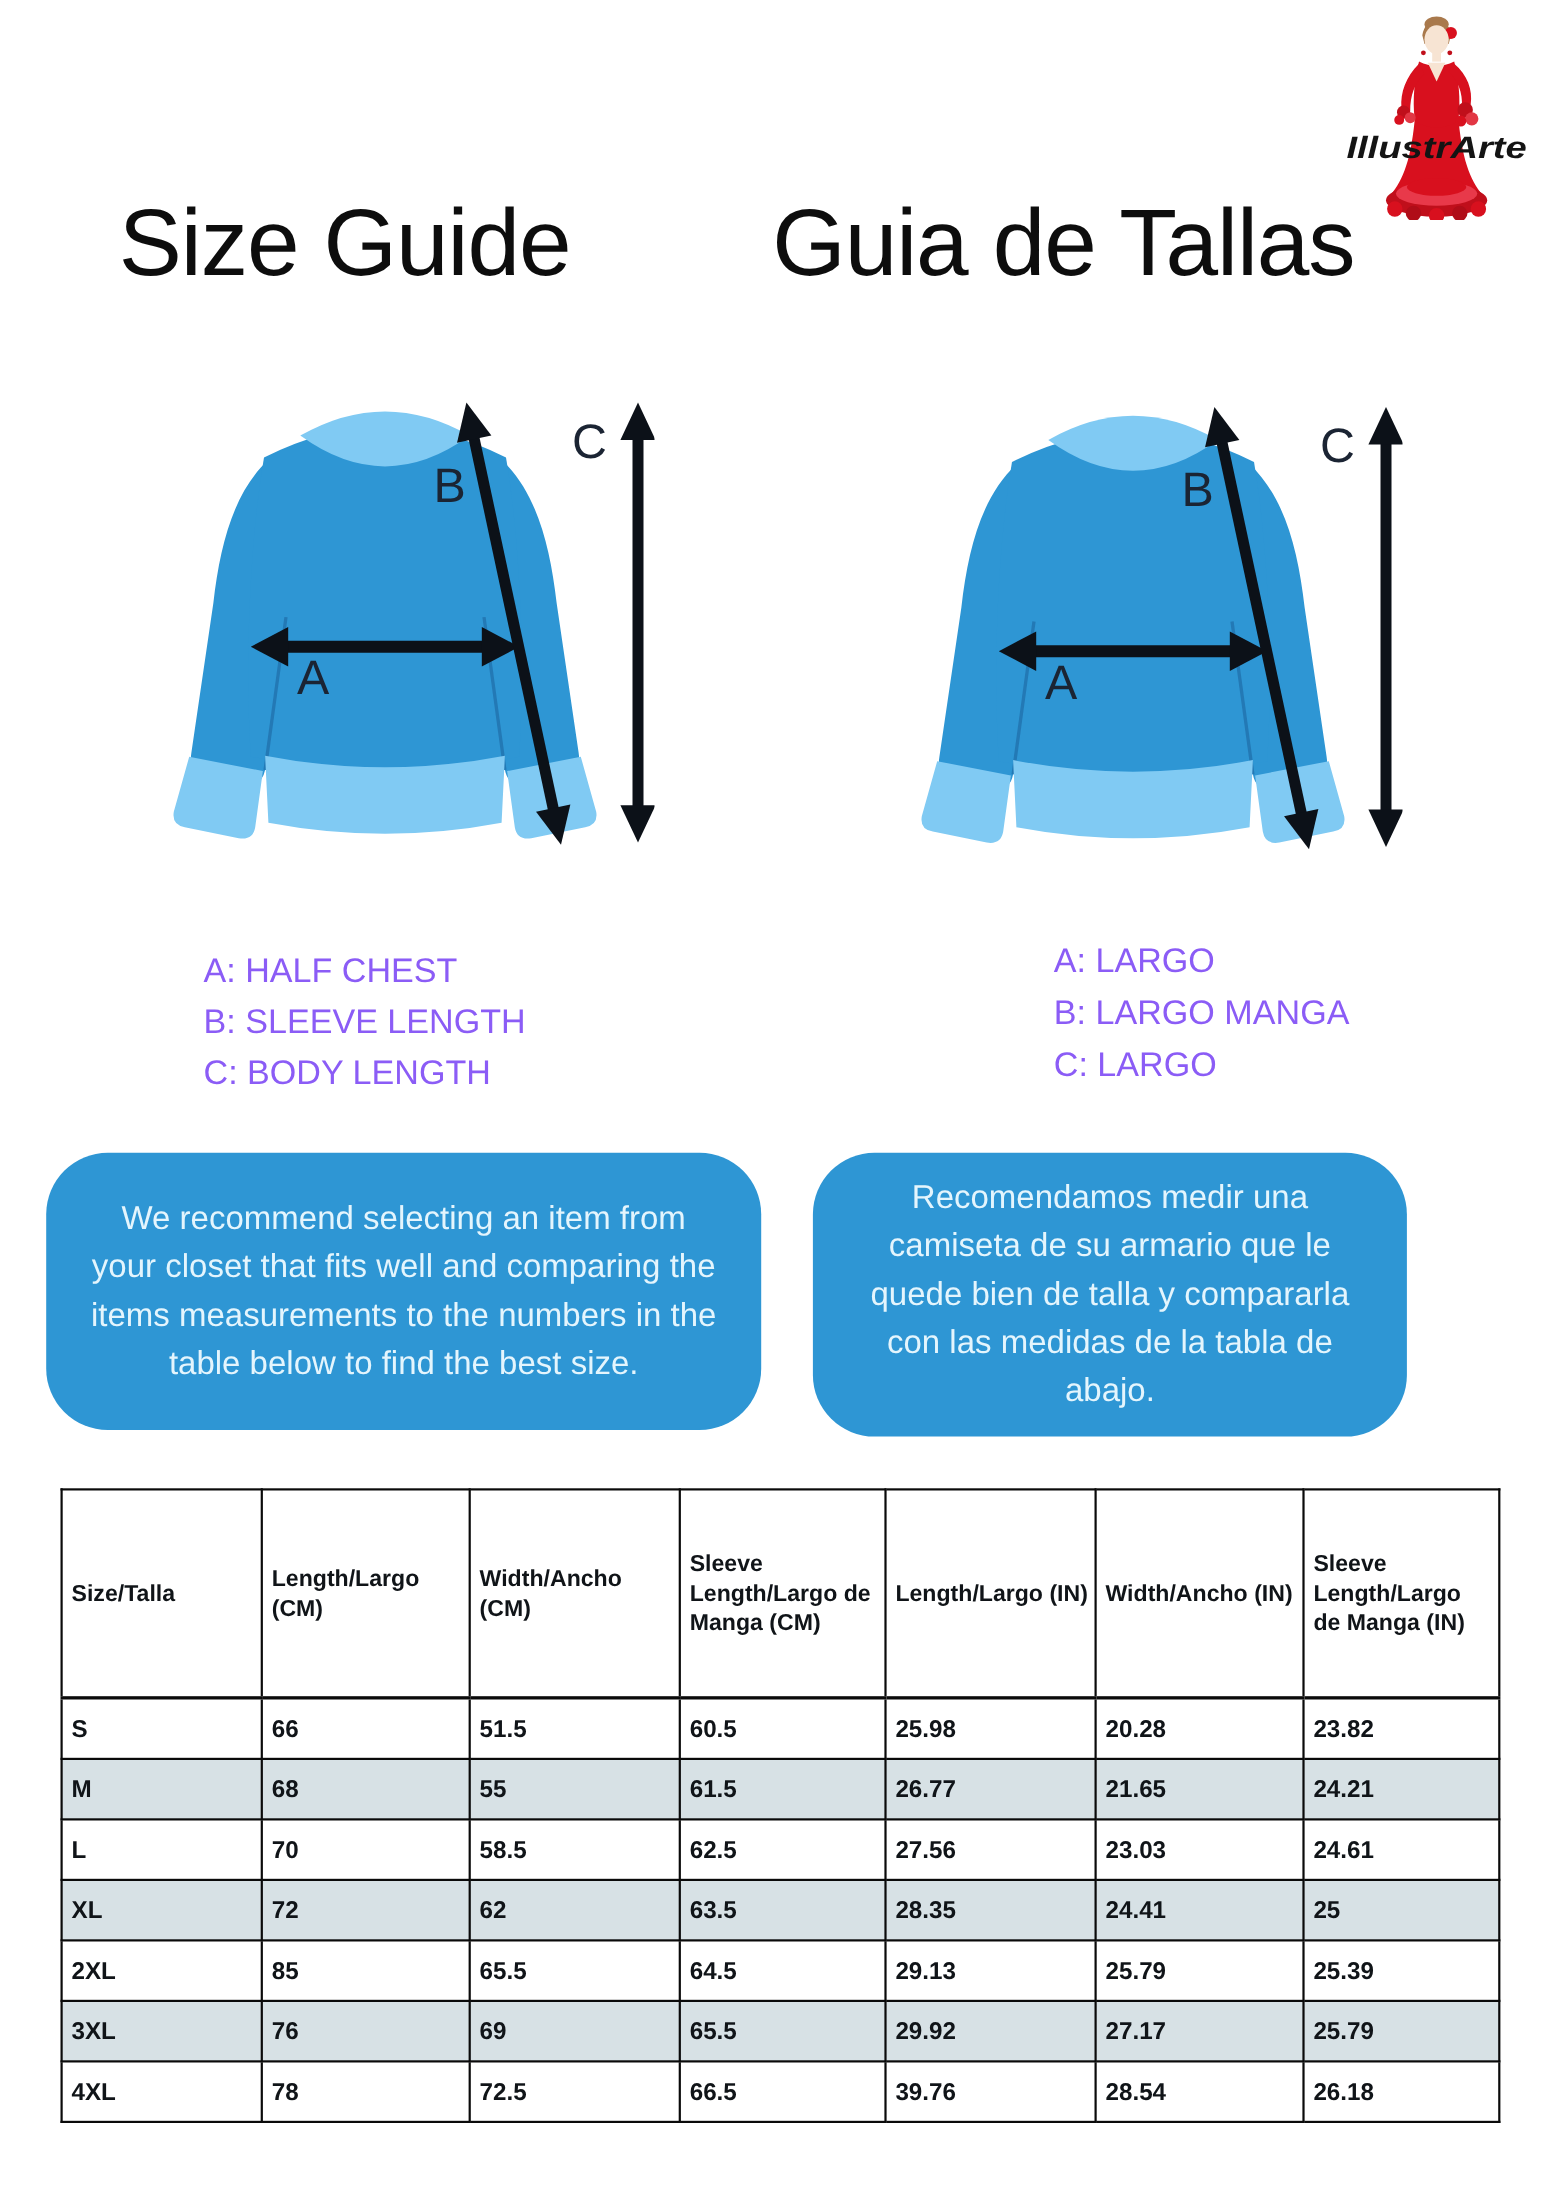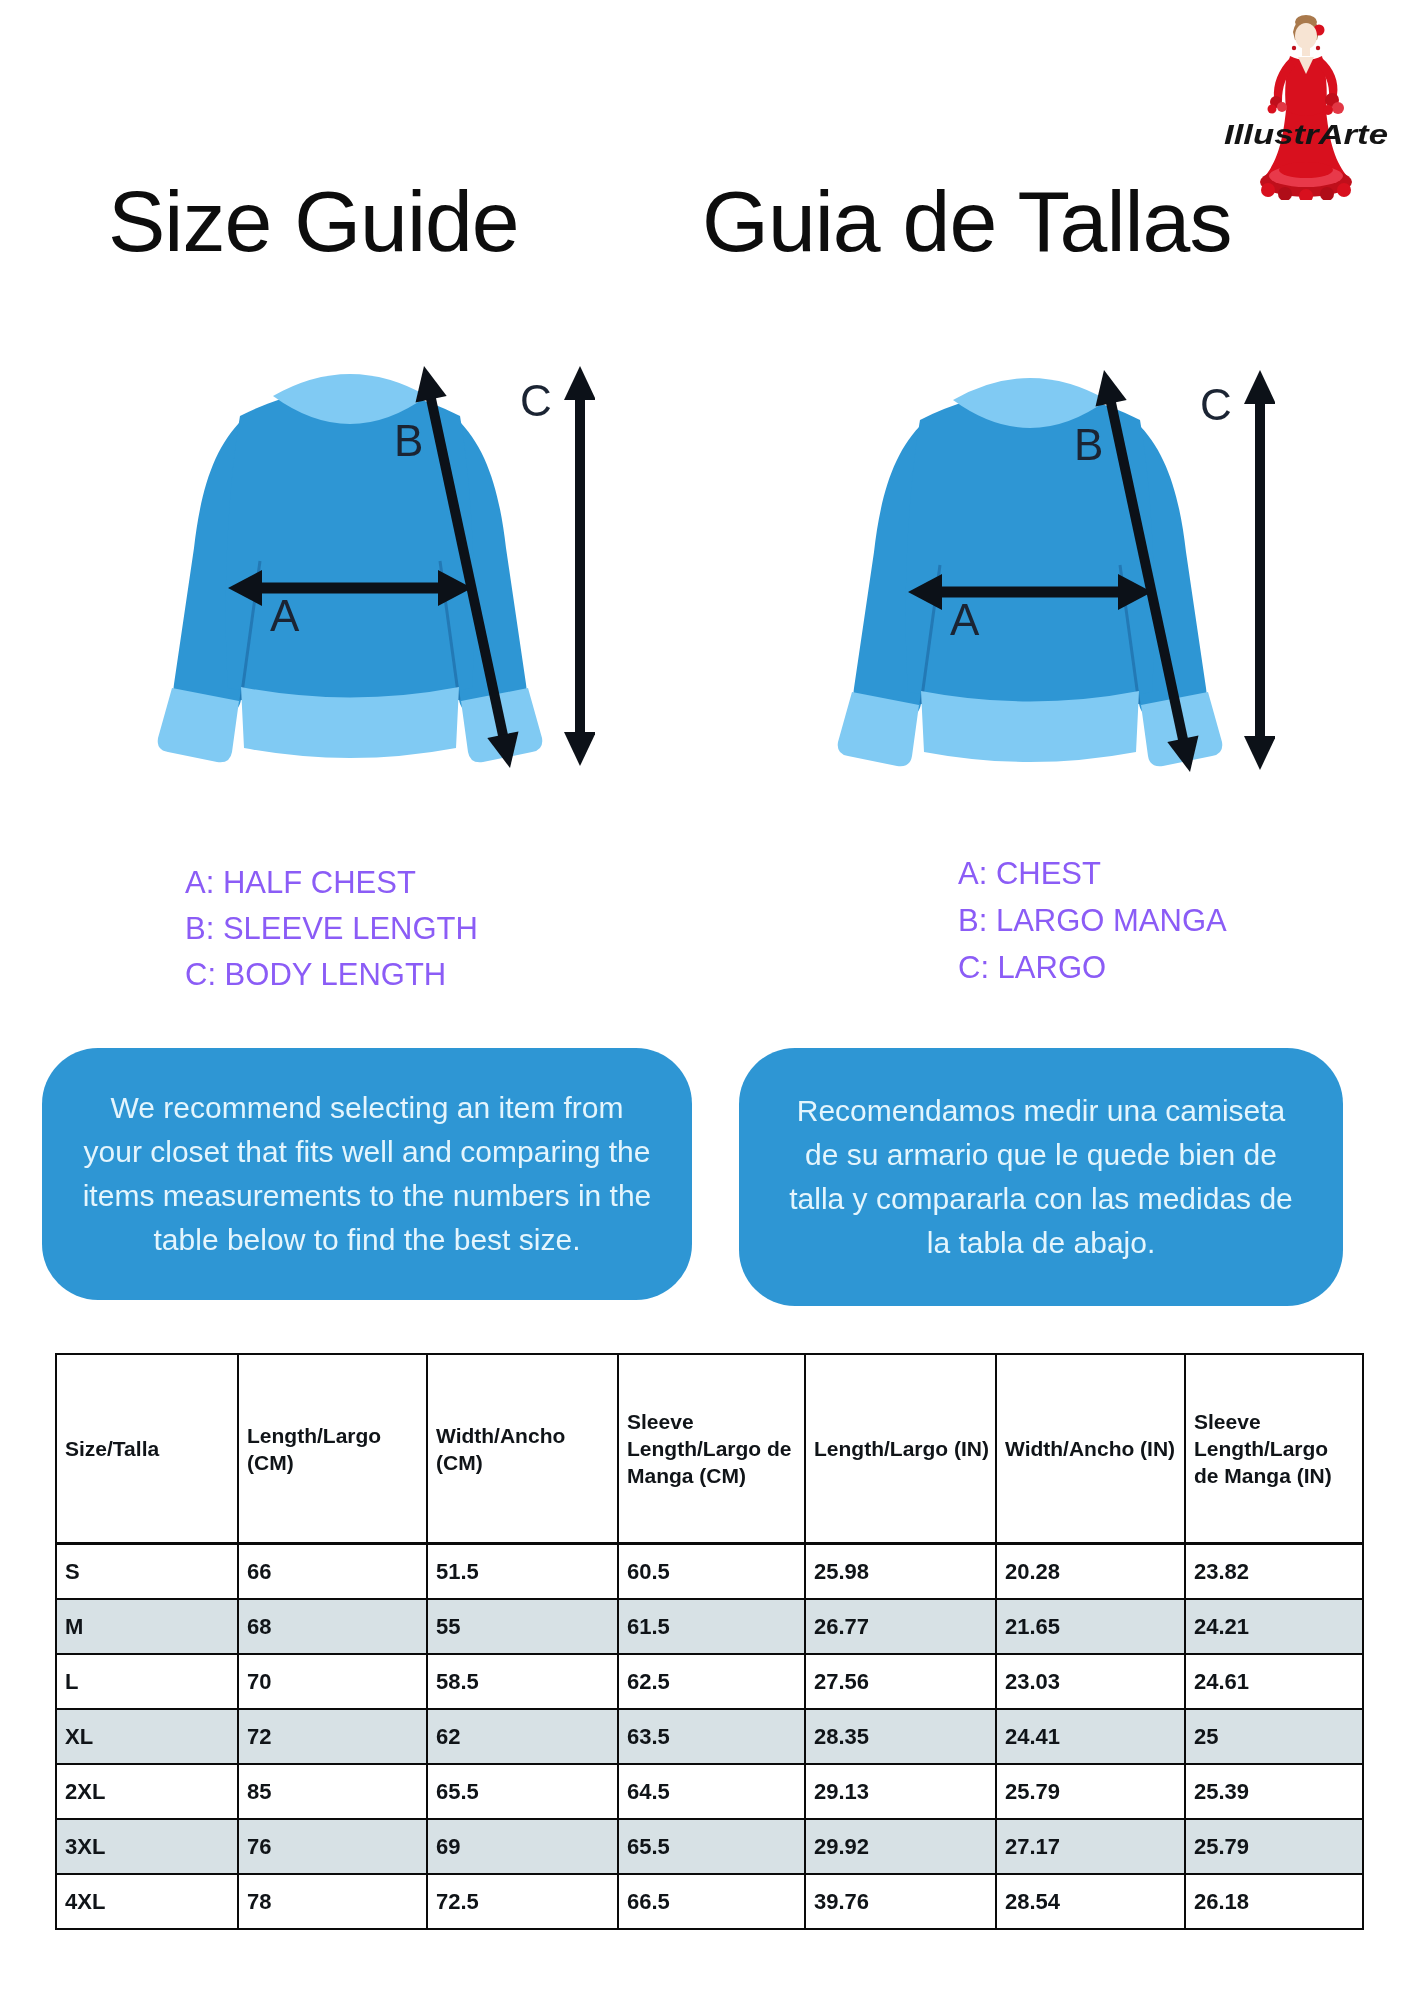--- a/index.html
+++ b/index.html
@@ -156,29 +156,29 @@
     </svg>
   </div>
 
   <div class="abs legend" style="left:185px; top:860px;">
     <div>A: HALF CHEST</div>
     <div>B: SLEEVE LENGTH</div>
     <div>C: BODY LENGTH</div>
   </div>
 
   <div class="abs legend" style="left:958px; top:850px; line-height:47px;">
-    <div>A: CHEST</div>
+    <div>A: LARGO</div>
     <div>B: LARGO MANGA</div>
     <div>C: LARGO</div>
   </div>
 
   <div class="abs note" style="left:42px; top:1048px; width:650px; height:252px;">
     <div class="note-text">We recommend selecting an item from your closet that fits well and comparing the items measurements to the numbers in the table below to find the best size.</div>
   </div>
-  <div class="abs note" style="left:739px; top:1048px; width:604px; height:258px;">
+  <div class="abs note" style="left:739px; top:1048px; width:540px; height:258px;">
     <div class="note-text">Recomendamos medir una camiseta de su armario que le quede bien de talla y compararla con las medidas de la tabla de abajo.</div>
   </div>
 
   <table class="size-table">
     <colgroup>
       <col style="width:182px">
         <col style="width:189px">
         <col style="width:191px">
       <col style="width:187px">
         <col style="width:191px">

